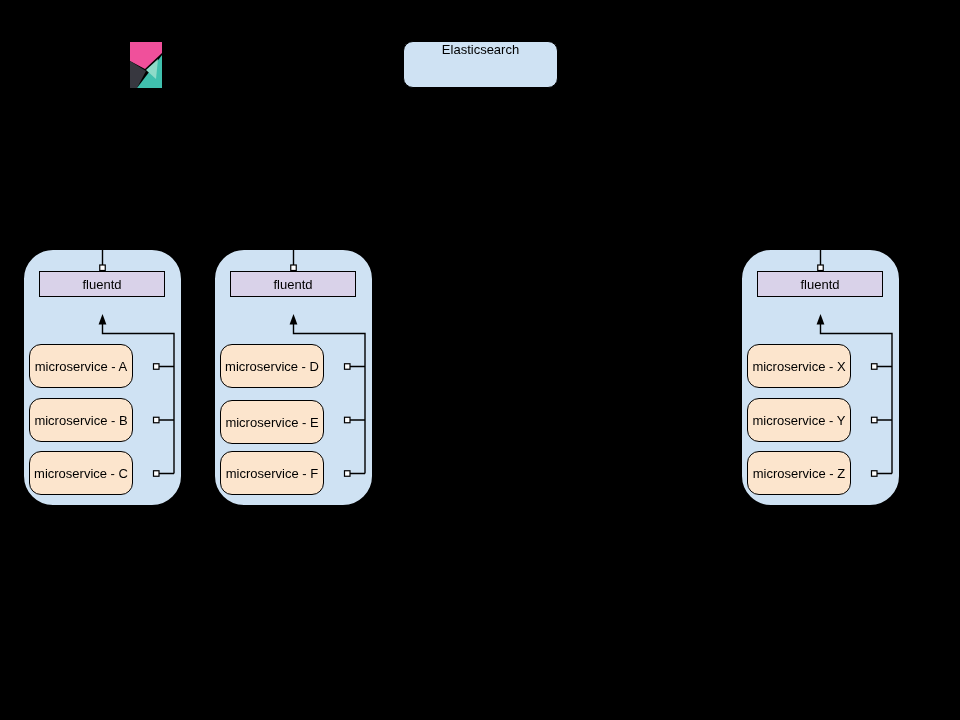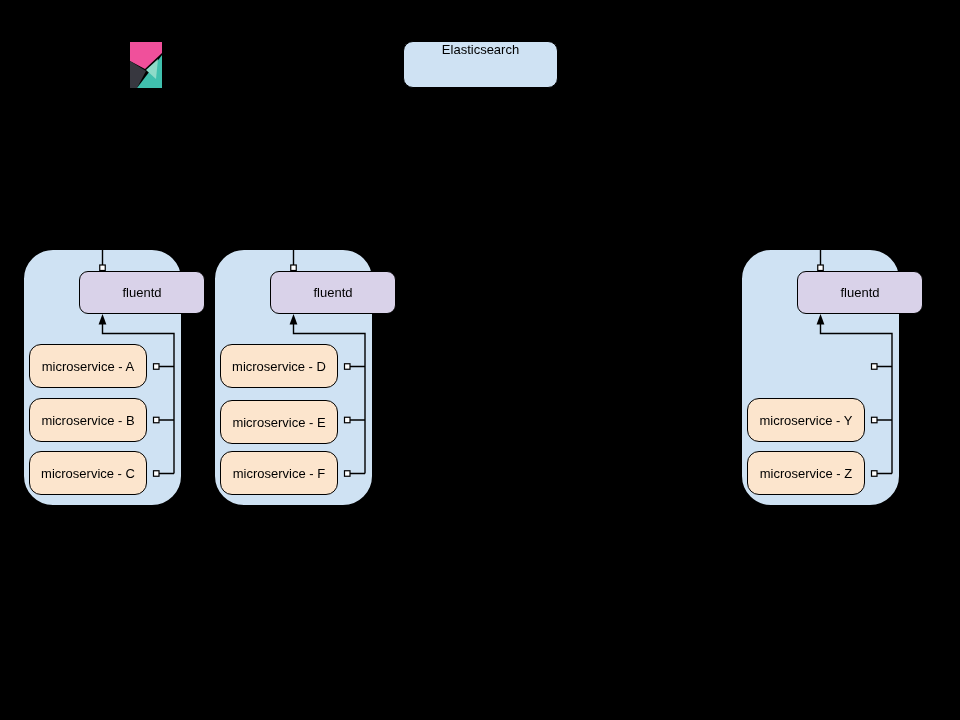--- a/index.html
+++ b/index.html
@@ -39,35 +39,34 @@
     height: 259px;
   }
   .node-svg { position: absolute; left: 0; top: 0; }
   .cline { stroke: #000000; stroke-width: 1.4; fill: none; }
   .csquare { fill: #ffffff; stroke: #000000; stroke-width: 1.2; }
   .fluentd-box {
     position: absolute;
     left: 17px;
     top: 23px;
     width: 126px;
-    height: 43px;
+    height: 26px;
     box-sizing: border-box;
     background: #D9D2E9;
     border: 1.5px solid #000;
-    border-radius: 9px;
+    border-radius: 0;
     display: flex;
     align-items: center;
     justify-content: center;
     font-size: 13px;
-    margin-left: 40px;
   }
   .svc {
     position: absolute;
     left: 7px;
-    width: 118px;
+    width: 104px;
     height: 44px;
     box-sizing: border-box;
     background: #FCE5CD;
     border: 1.5px solid #000;
     border-radius: 12px;
     display: flex;
     align-items: center;
     justify-content: center;
     font-size: 13px;
     white-space: nowrap;
@@ -128,17 +127,18 @@
       <rect x="1" y="1" width="159" height="257" rx="30" stroke="#000" stroke-width="2" fill="#CFE2F3"></rect>
       <line class="cline" x1="80.5" y1="0" x2="80.5" y2="18"></line>
       <rect class="csquare" x="77.75" y="17" width="5.5" height="5.5"></rect>
       <path class="cline" d="M80.5,74 L80.5,85.5 L152,85.5 L152,225.5 M136,118.5 L152,118.5 M136,172 L152,172 M136,225.5 L152,225.5"></path>
       <polygon points="80.5,66 76.6,76.5 84.4,76.5" fill="#000"></polygon>
       <rect class="csquare" x="131.5" y="115.75" width="5.5" height="5.5"></rect>
       <rect class="csquare" x="131.5" y="169.25" width="5.5" height="5.5"></rect>
       <rect class="csquare" x="131.5" y="222.75" width="5.5" height="5.5"></rect>
     </svg>
     <div class="fluentd-box">fluentd</div>
+    <div class="svc" style="top:96px">microservice - X</div>
     <div class="svc" style="top:203px">microservice - Z</div>
     <div class="svc" style="top:150px">microservice - Y</div>
   </div>
 
 </div>
 
 </body></html>

